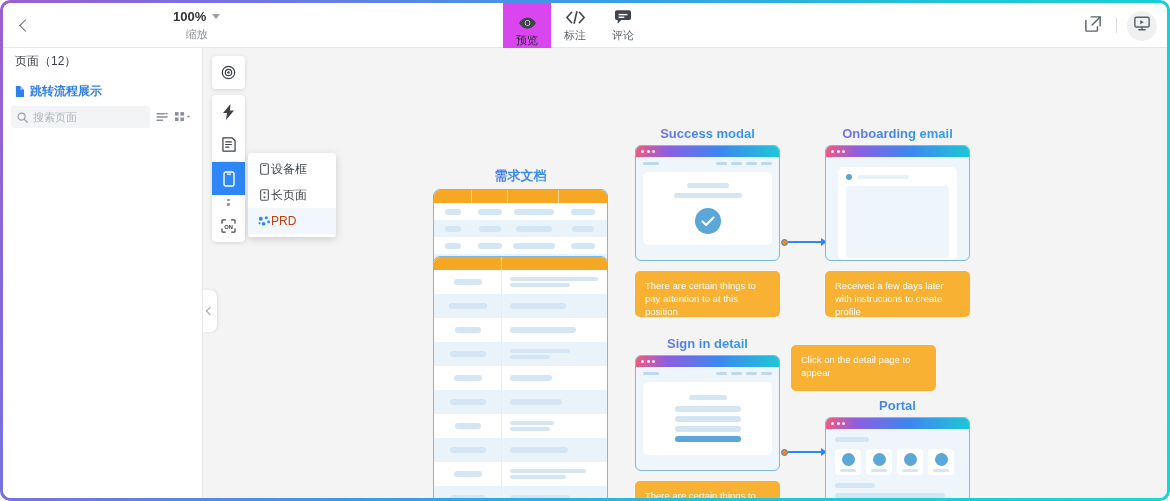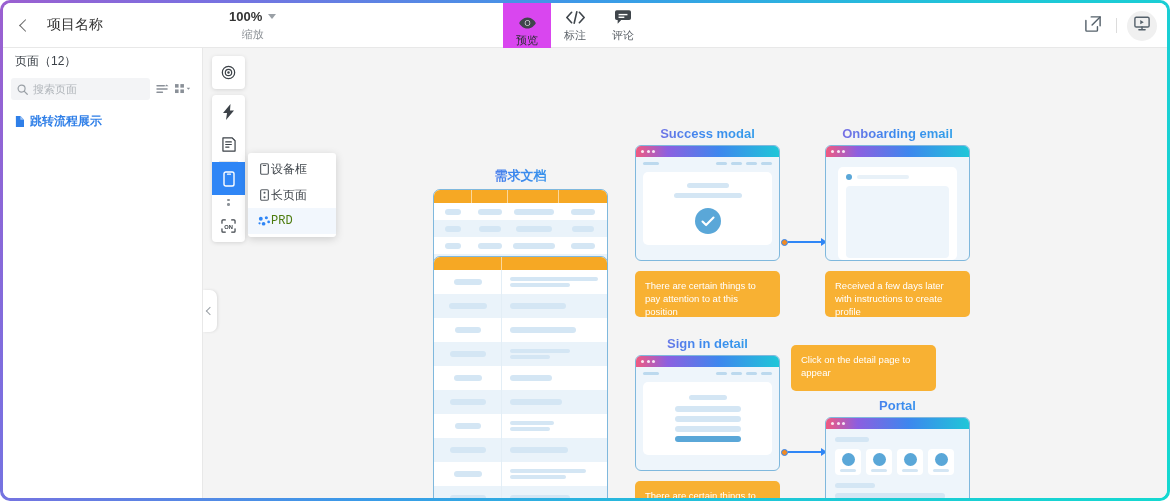--- a/index.html
+++ b/index.html
@@ -170,21 +170,21 @@
     width: 88px; background: #fff;
     border-radius: 3px;
     box-shadow: 0 2px 9px rgba(0,0,0,.16);
     z-index: 40; padding: 3px 0;
   }
   .vm-item {
     display: flex; align-items: center; 
     height: 26px; padding: 0 10px;
     font-size: 12px; color: #40464c; cursor: pointer;
   }
-  .vm-item.sel { background: #f2f7fd; color: #4d7c0f; font-family: Liberation Mono, monospace; }
+  .vm-item.sel { background: #f2f7fd; color: #c2410c; }
   .vm-ico { width: 13px; display: flex; align-items: center; justify-content: center; color: #585e64; }
   .vm-item.sel .vm-ico { color: #2f86f6; }
 
   
   .node { position: absolute; }
   .node-title {
     text-align: center; font-size: 13px; font-weight: 600;
     margin-bottom: 4px;
     background: linear-gradient(90deg, #8d66e0 0%, #3d87ee 45%, #2fa6e8 100%);
     -webkit-background-clip: text; background-clip: text; color: transparent;
@@ -258,21 +258,20 @@
 </head>
 <body>
 
 <div id="app-frame">
 <div id="app-inner">
 
   <div id="topbar">
     <div class="tb-back">
       <span class="chev-l"></span>
     </div>
-    <div class="tb-title">项目名称</div>
 
     <div class="tb-zoom">
       <div class="tb-zoom-val">
         <span>100%</span>
         <span class="caret-d"></span>
       </div>
       <div class="tb-zoom-lbl">缩放</div>
     </div>
 
     <div id="tb-center">
@@ -324,20 +323,31 @@
                 <path d="M9 12v3M5.5 15h7" stroke="currentColor" stroke-width="1.6" stroke-linecap="round"></path>
                 <path d="M7 4.2l4 2.3-4 2.3z" fill="currentColor"></path>
               </svg>
         </span>
       </div>
     </div>
   </div>
 
   <div id="sidebar">
     <div id="sb-head">页面（12）</div>
+    <div id="sb-list">
+      <div class="sb-item">
+        <span class="doc-ico">
+          <svg width="9" height="11" viewBox="0 0 10 12">
+                <path d="M1 0h5l4 4v8H1z" fill="currentColor"></path>
+                <path d="M6 0l4 4H6z" fill="#9ec4f5"></path>
+              </svg>
+        </span>
+        <span>跳转流程展示</span>
+      </div>
+    </div>
     <div id="sb-search-row">
       <div id="sb-search">
         <span class="mag">
           <svg width="11" height="11" viewBox="0 0 12 12">
                 <circle cx="5" cy="5" r="3.8" stroke="currentColor" stroke-width="1.3" fill="none"></circle>
                 <path d="M8 8l3.2 3.2" stroke="currentColor" stroke-width="1.3" stroke-linecap="round"></path>
               </svg>
         </span>
         <span class="ph">搜索页面</span>
       </div>
@@ -350,31 +360,20 @@
       <span class="sb-tool">
         <svg width="17" height="12" viewBox="0 0 19 13">
               <rect x="0" y="1" width="4" height="4" fill="currentColor"></rect>
               <rect x="6" y="1" width="4" height="4" fill="currentColor"></rect>
               <rect x="0" y="7" width="4" height="4" fill="currentColor"></rect>
               <rect x="6" y="7" width="4" height="4" fill="currentColor"></rect>
               <path d="M13 5l2 2.4L17 5z" fill="currentColor"></path>
             </svg>
       </span>
     </div>
-    <div id="sb-list">
-      <div class="sb-item">
-        <span class="doc-ico">
-          <svg width="9" height="11" viewBox="0 0 10 12">
-                <path d="M1 0h5l4 4v8H1z" fill="currentColor"></path>
-                <path d="M6 0l4 4H6z" fill="#9ec4f5"></path>
-              </svg>
-        </span>
-        <span>跳转流程展示</span>
-      </div>
-    </div>
   </div>
 
   <div id="canvas">
 
     <div id="collapse-handle">
       <span class="chev-l"></span>
     </div>
 
     <div id="vtool">
       <div class="vt-group">

